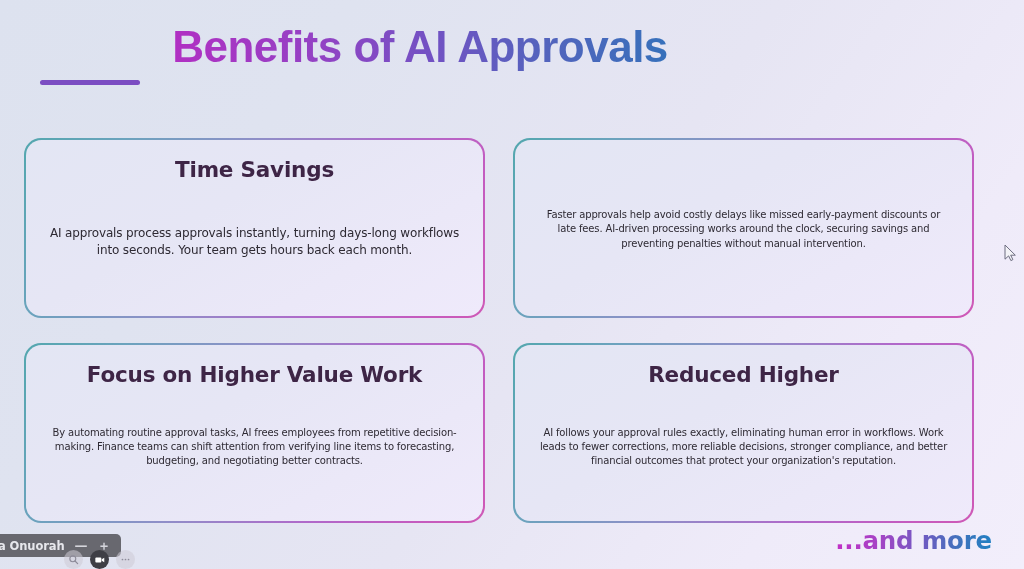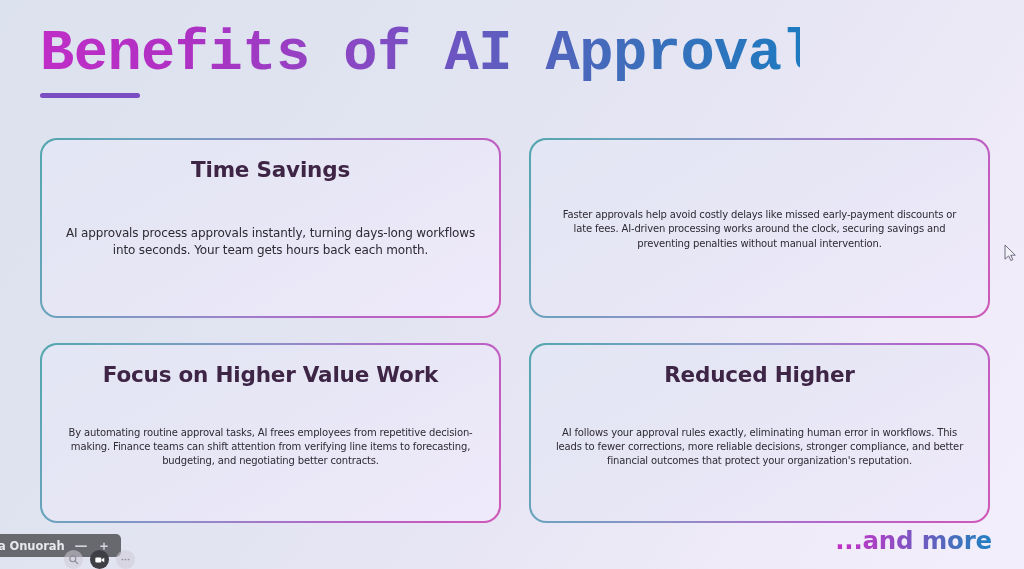--- a/index.html
+++ b/index.html
@@ -22,50 +22,51 @@
     overflow:hidden;
   }
 
   
   #title-block {
     position:absolute;
     left:40px; top:24px;
     width:760px;
   }
   #page-title {
-    font-family:Liberation Mono, monospace;
-    font-size:57px;
+    font-family:Liberation Sans, sans-serif;
+    font-size:44px;
     font-weight:700;
     letter-spacing:-0.5px;
     line-height:1.06;
     white-space:nowrap;
     background:linear-gradient(90deg,
        #bf2ec7 0%,
        #b030c3 18%,
        #9442c4 36%,
        #7152c3 52%,
        #5463bd 66%,
        #3770bb 82%,
        #1f7ac0 100%);
     -webkit-background-clip:text;
     background-clip:text;
     color:transparent;
+    text-align:center;
     -webkit-text-fill-color:transparent;
   }
   #title-underline {
     margin-top:9px;
     width:100px; height:5px;
     border-radius:3px;
     background:#7b4dc2;
   }
 
   
   #card-grid {
     position:absolute;
-    left:40px; top:138px;
+    left:24px; top:138px;
     width:950px;
     display:grid;
     grid-template-columns:461px 461px;
     grid-template-rows:180px 180px;
     column-gap:28px;
     row-gap:25px;
   }
 
   .card {
     position:relative;
@@ -222,21 +223,21 @@
     <div class="card wide-body">
       <div class="card-inner">
         <div class="card-title">Focus on Higher Value Work</div>
         <div class="card-body">By automating routine approval tasks, AI frees employees from repetitive decision-making. Finance teams can shift attention from verifying line items to forecasting, budgeting, and negotiating better contracts.</div>
       </div>
     </div>
 
     <div class="card wide-body">
       <div class="card-inner">
         <div class="card-title">Reduced Higher</div>
-        <div class="card-body">AI follows your approval rules exactly, eliminating human error in workflows. This leads to fewer corrections, more reliable decisions, stronger compliance, and better financial outcomes that protect your organization's reputation.</div>
+        <div class="card-body">AI follows your approval rules exactly, eliminating human error in workflows. Work leads to fewer corrections, more reliable decisions, stronger compliance, and better financial outcomes that protect your organization's reputation.</div>
       </div>
     </div>
 
   </div>
 
   <div id="and-more">...and more</div>
 
   <div id="meeting-overlay">
 
     <div id="presenter-pill">

